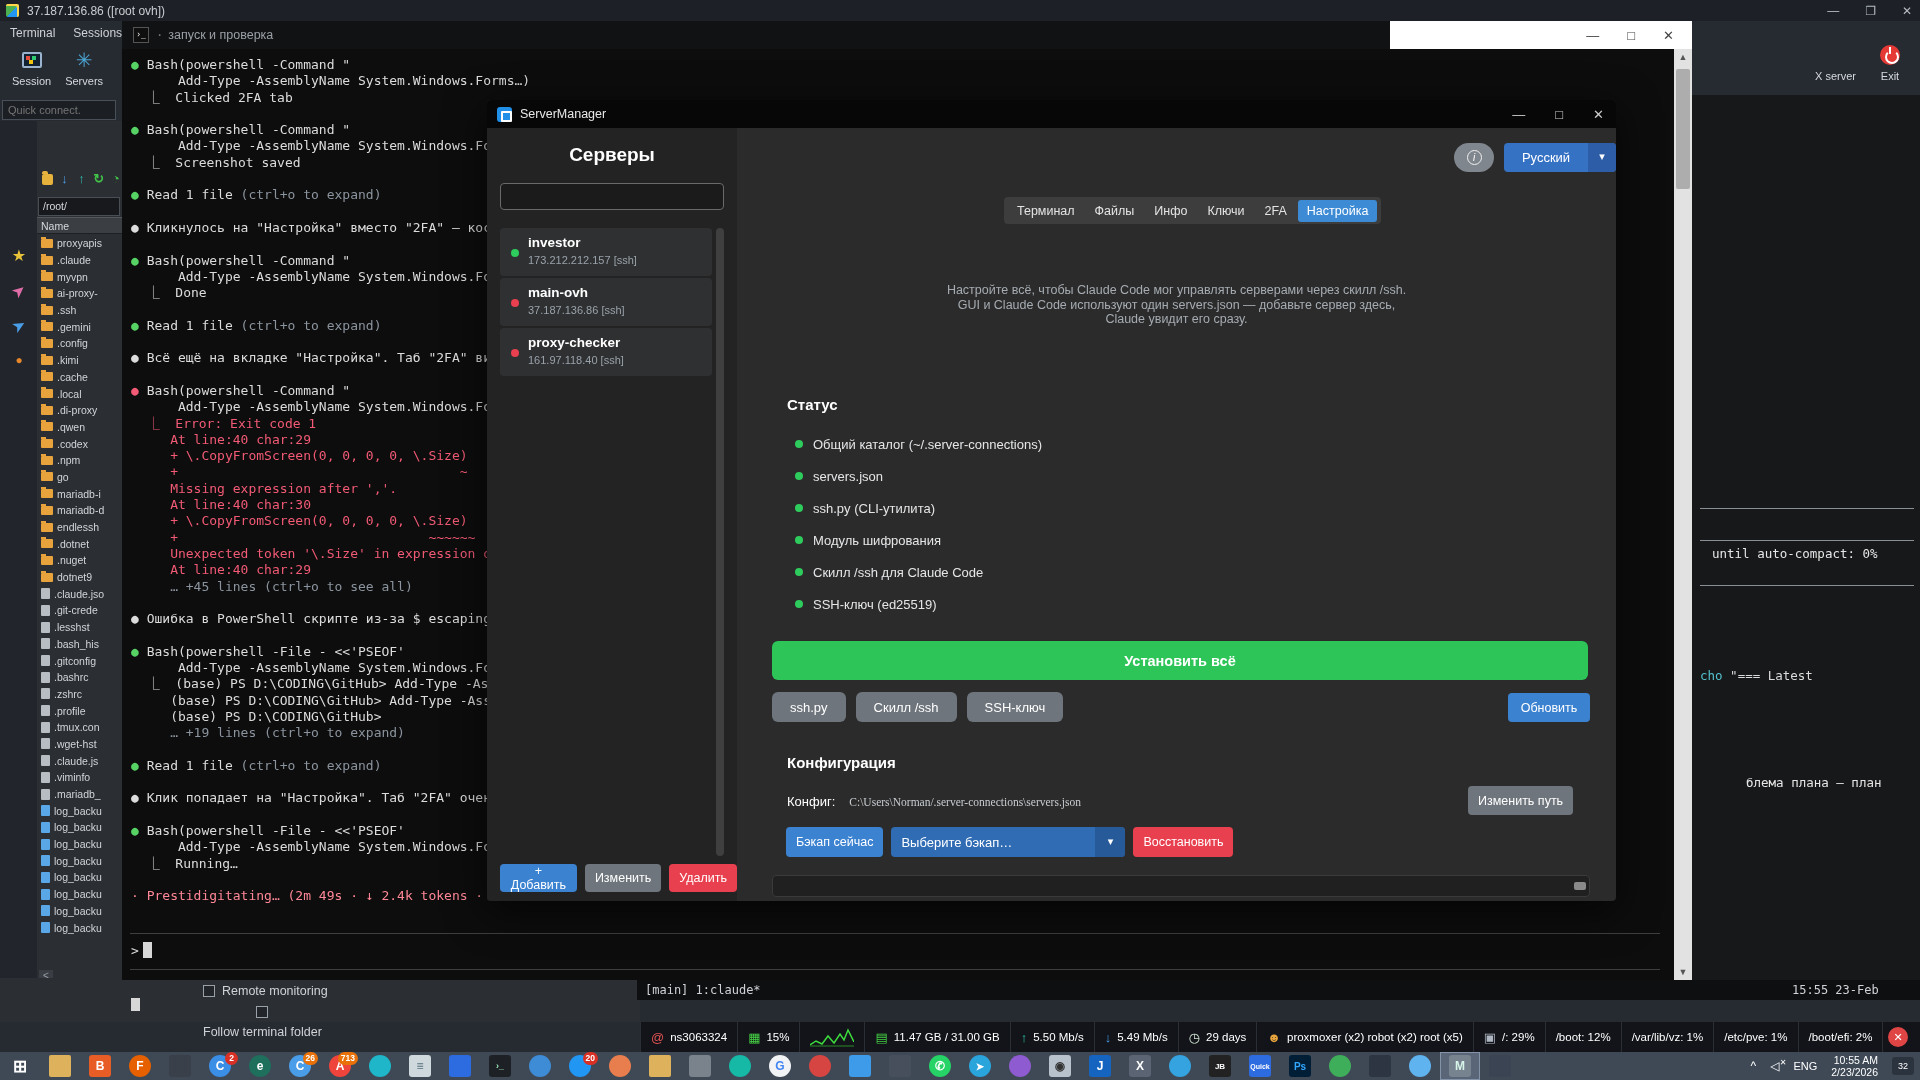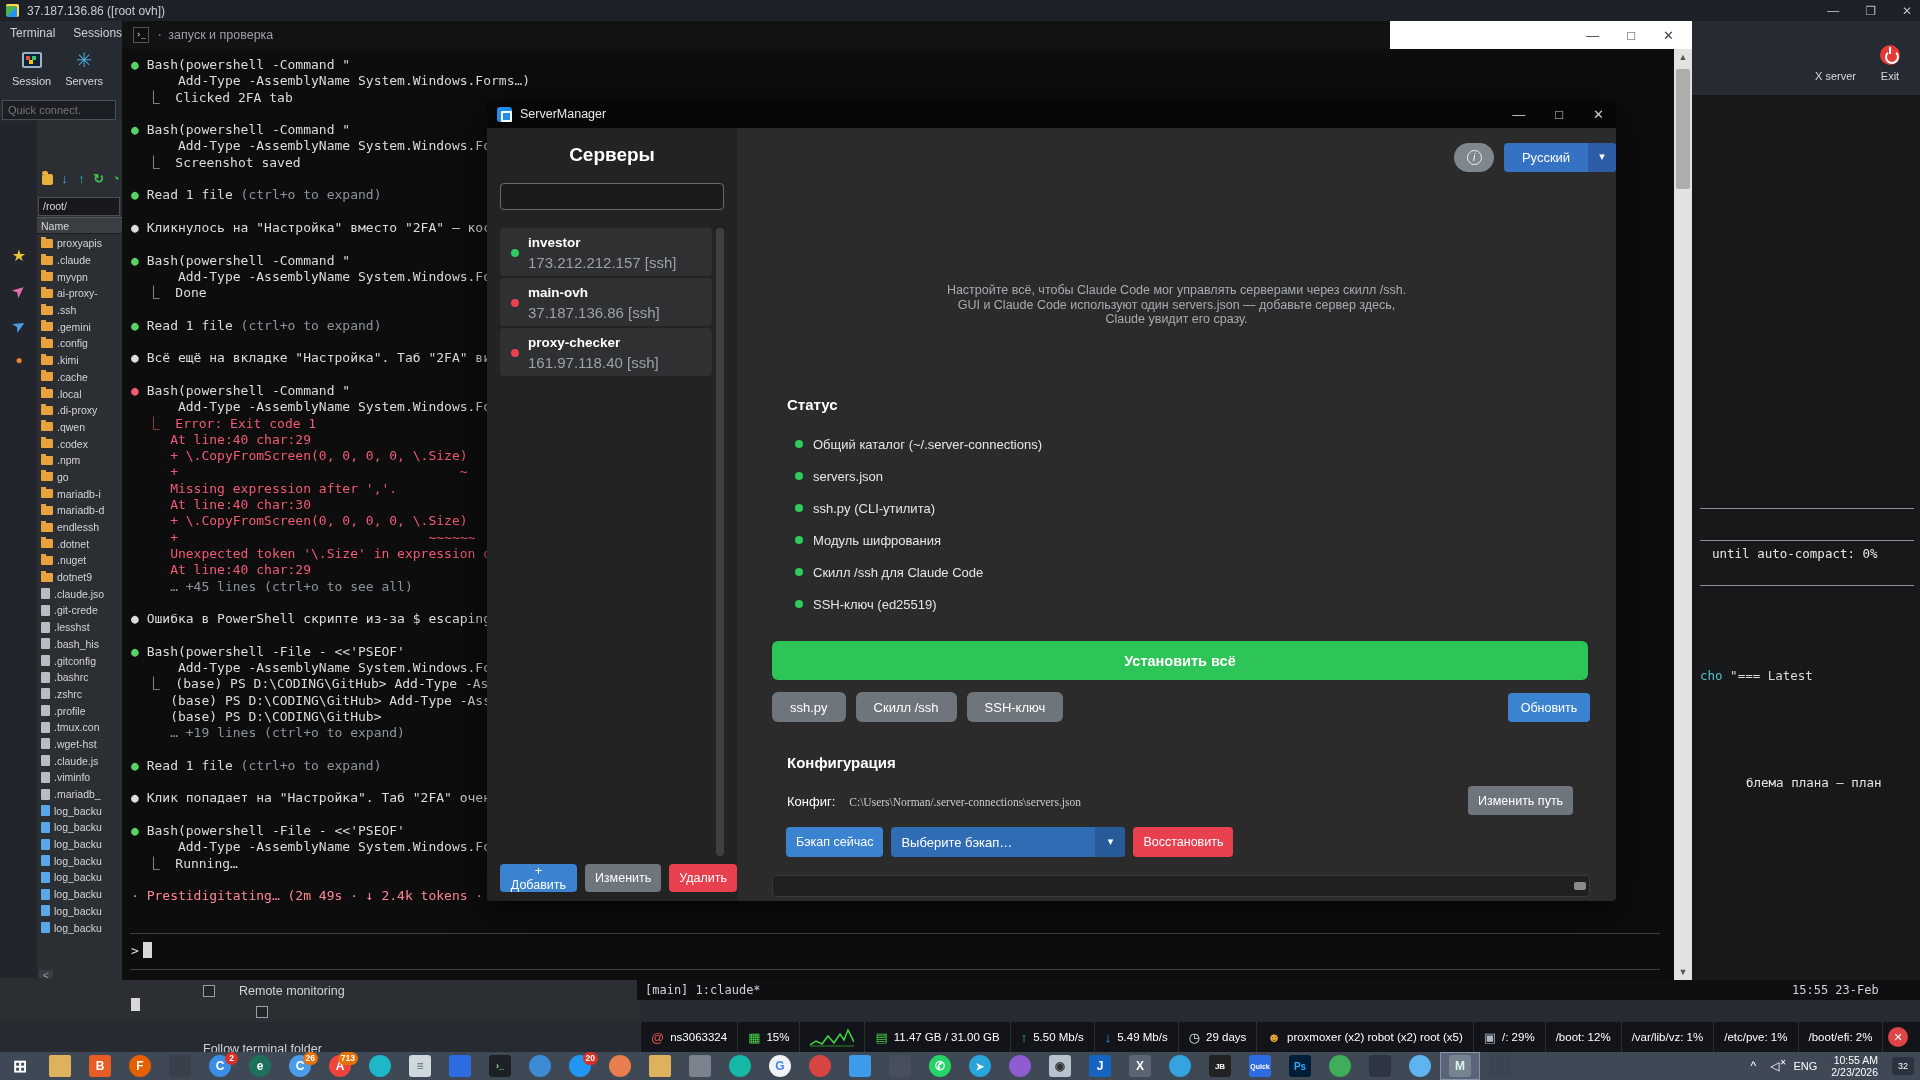--- a/index.html
+++ b/index.html
@@ -38,21 +38,21 @@
   #mx-filelist{position:absolute;left:0;top:114px;width:85px;height:730px;overflow:hidden;}
   .frow{height:16.7px;display:flex;align-items:center;gap:4px;padding-left:4px;color:#d2d5d9;font-size:10.5px;white-space:nowrap;}
   .fi{flex:0 0 auto;display:inline-block;}
   .fi.folder{width:12px;height:9px;background:#e8a33d;border-radius:1px;position:relative;}
   .fi.folder:before{content:"";position:absolute;left:0;top:-2px;width:5px;height:2px;background:#e8a33d;}
   .fi.file{width:9px;height:11px;background:#b8bdc4;border-radius:1px;}
   .fi.bfile{width:9px;height:11px;background:#5aa7e8;border-radius:1px;}
   #mx-sb-scroll{position:absolute;left:2px;top:849px;width:14px;height:12px;background:#3a3e44;color:#9aa0a8;font-size:10px;text-align:center;line-height:12px;}
   
   #mx-bottombar{left:0;top:978px;width:640px;height:44px;background:#2b2e33;}
-  .opt{position:absolute;left:203px;display:flex;gap:24px;align-items:center;color:#d0d3d7;font-size:12.5px;}
+  .opt{position:absolute;left:203px;display:flex;gap:7px;align-items:center;color:#d0d3d7;font-size:12.5px;}
   .cbx{width:12px;height:12px;border:1px solid #9aa0a8;background:#22252a;display:inline-block;}
   
   #bg-term{left:637px;top:95px;width:1283px;height:905px;background:#17181a;font-family:"DejaVu Sans Mono",monospace;color:#e6e6e6;font-size:12.5px;}
   .bg-rule{position:absolute;height:1px;background:#8a8f96;left:1063px;width:214px;}
   #bg-tmux{position:absolute;left:0;top:885px;width:1283px;height:20px;background:#0e0f11;color:#cfd2d6;font-size:12px;line-height:20px;}
   
   #f-term{left:122px;top:21px;width:1570px;height:959px;}
   #ft-tabbar{position:absolute;left:0;top:0;width:1268px;height:28px;background:#111214;display:flex;align-items:center;}
   #ft-tabicon{width:16px;height:16px;margin:0 8px 0 11px;background:#0f0f0f;border:1px solid #555;color:#fff;font-size:8px;line-height:14px;text-align:center;font-family:"DejaVu Sans Mono",monospace;}
   #ft-tablabel{color:#9aa0a6;font-size:12.5px;}
@@ -76,21 +76,21 @@
   #sm-icon{width:15px;height:15px;background:#1f8fe8;border-radius:3px;margin:0 8px 0 10px;position:relative;}
   #sm-icon:after{content:"";position:absolute;left:4px;top:4px;width:7px;height:7px;border:2px solid #fff;border-radius:1px;}
   #sm-controls{position:absolute;right:12px;top:0;height:28px;display:flex;gap:30px;align-items:center;color:#cfcfcf;font-size:13px;}
   #sm-left{position:absolute;left:0;top:28px;width:250px;height:773px;background:#232323;border-radius:0 0 0 4px;}
   #sm-left h2{position:absolute;left:0;top:16px;width:250px;text-align:center;color:#fff;font-size:19px;}
   #sm-search{position:absolute;left:13px;top:55px;width:224px;height:27px;background:#1b1b1b;border:1px solid #6a6a6a;border-radius:4px;color:#ddd;padding:0 8px;font-size:13px;font-family:"Liberation Sans",sans-serif;}
   #sm-servers{position:absolute;left:13px;top:100px;width:212px;}
   .srv{position:relative;height:48px;margin-bottom:2px;background:#2f3032;border-radius:4px;padding:7px 8px 0 28px;}
   .srv .dot{position:absolute;left:11px;top:21px;width:8px;height:8px;border-radius:50%;}
   .srv .nm{color:#fff;font-size:13.5px;font-weight:bold;}
-  .srv .ip{color:#9aa2aa;font-size:15px;margin-top:4px;}
+  .srv .ip{color:#9aa2aa;font-size:11px;margin-top:4px;}
   .dot.on{background:#2ecc5c}.dot.off{background:#e8404e}
   #sm-list-scroll{position:absolute;left:229px;top:100px;width:8px;height:628px;background:#3f3f3f;border-radius:4px;}
   #sm-leftbtns{position:absolute;left:13px;top:736px;display:flex;gap:8px;}
   .btn{border:none;border-radius:4px;color:#fff;font-size:12.5px;height:28px;padding:0 10px;font-family:"Liberation Sans",sans-serif;}
   .btn.blue{background:#3b82d0}.btn.gray{background:#6e757c}.btn.red{background:#e8404e}
   #sm-main{position:absolute;left:250px;top:28px;width:879px;height:773px;}
   #sm-info{position:absolute;left:717px;top:15px;width:40px;height:29px;background:#80868d;border-radius:15px;color:#fff;display:flex;align-items:center;justify-content:center;}
   #sm-info .ic{width:15px;height:15px;border:1.5px solid #f0f0f0;border-radius:50%;font-size:10px;line-height:13px;text-align:center;font-style:italic;}
   #sm-lang{position:absolute;left:767px;top:15px;width:112px;height:29px;background:#3672c4;border-radius:4px;color:#fff;font-size:13px;display:flex;align-items:center;}
   #sm-lang .lbl{flex:1;text-align:center;}
@@ -531,20 +531,28 @@
     </div>
 
     <div id="sm-main">
       <div id="sm-info">
           <span class="ic">i</span>
         </div>
       <div id="sm-lang">
         <span class="lbl">Русский</span>
         <span class="chev">▾</span>
       </div>
+      <div id="sm-tabs">
+          <span class="smtab">Терминал</span>
+          <span class="smtab">Файлы</span>
+          <span class="smtab">Инфо</span>
+          <span class="smtab">Ключи</span>
+          <span class="smtab">2FA</span>
+          <span class="smtab active">Настройка</span>
+        </div>
       <div id="sm-sub">
         <div>Настройте всё, чтобы Claude Code мог управлять серверами через скилл /ssh.</div>
         <div>GUI и Claude Code используют один servers.json — добавьте сервер здесь,</div>
         <div>Claude увидит его сразу.</div>
       </div>
       <div id="sm-status-h">Статус</div>
       <div id="sm-status">
           <div class="strow">
             <span class="gdot"></span>
             <span>Общий каталог (~/.server-connections)</span>

